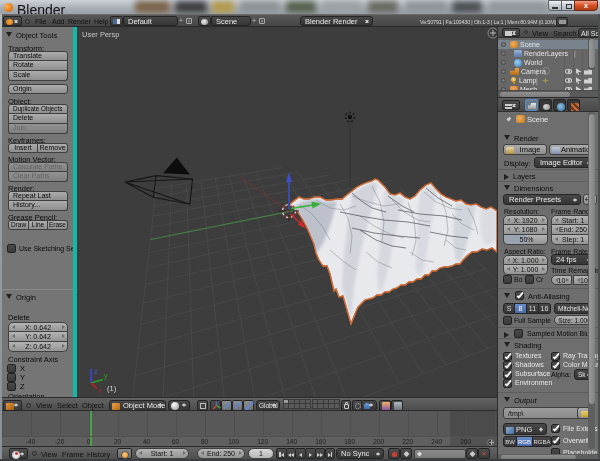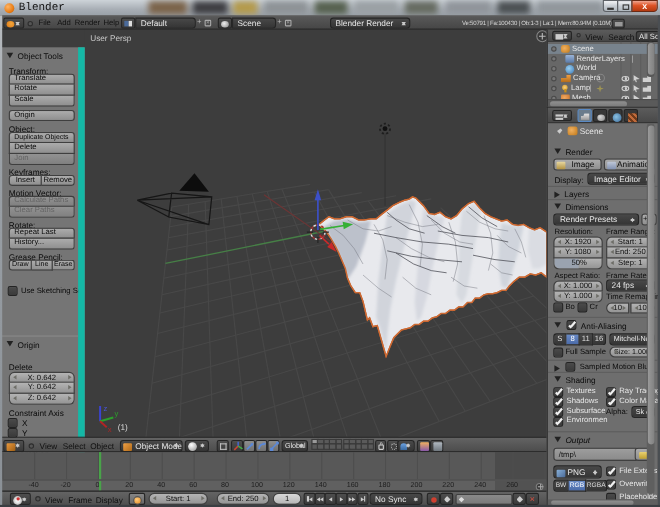--- a/index.html
+++ b/index.html
@@ -31,21 +31,21 @@
   <div class="abs" style="left:122px;top:0;width:22px;height:12px;background:#b49a4a;"></div>
   <div class="abs" style="left:150px;top:0;width:40px;height:12px;background:#8d9296;"></div>
   <div class="abs" style="left:196px;top:0;width:30px;height:12px;background:#55604e;"></div>
   <div class="abs" style="left:232px;top:0;width:40px;height:12px;background:#9aa0a4;"></div>
   <div class="abs" style="left:278px;top:0;width:30px;height:12px;background:#656a60;"></div>
   <div class="abs" style="left:315px;top:0;width:42px;height:12px;background:#8f949a;"></div>
   <div class="abs" style="left:362px;top:0;width:30px;height:12px;background:#4a4f52;"></div>
   <div class="abs" style="left:398px;top:0;width:60px;height:12px;background:#90969b;"></div>
  </div>
  <div class="abs" style="left:4px;top:2.5px;width:9px;height:9px;border-radius:50%;background:radial-gradient(circle at 35% 35%,#ffb464,#e87d16 60%,#b55a08);"></div>
- <div class="abs" style="left:17px;top:1.5px;font-size:10px;color:#111;font-family:Liberation Mono, monospace;">Blender</div>
+ <div class="abs" style="left:17px;top:1.5px;font-size:14px;color:#111;">Blender</div>
  <div class="abs" style="left:548px;top:0px;width:14px;height:11px;background:linear-gradient(#f2f4f6,#c6ccd2 50%,#aeb6bd);border:1px solid #5d6166;border-radius:0 0 0 3px;">
       <div class="abs" style="left:3px;top:6px;width:6px;height:2px;background:#333;"></div>
     </div>
  <div class="abs" style="left:561px;top:0px;width:14px;height:11px;background:linear-gradient(#f2f4f6,#c6ccd2 50%,#aeb6bd);border:1px solid #5d6166;">
       <div class="abs" style="left:3.5px;top:2.5px;width:6px;height:5px;border:1px solid #333;"></div>
     </div>
  <div class="abs" style="left:574px;top:0px;width:24px;height:11px;background:linear-gradient(#f0a088,#dd5326 45%,#b33a10);border:1px solid #6b2a14;border-radius:0 0 4px 0;color:#fff;font-size:8px;text-align:center;line-height:10px;font-weight:bold;">x</div>
 </div>
 
 <div class="abs" style="left:0;top:14px;width:600px;height:13px;background:linear-gradient(#585858,#464646);border-bottom:1px solid #2a2a2a;border-top:1px solid #6a6a6a;">
@@ -182,38 +182,38 @@
 <line x1="14" y1="356" x2="20" y2="361.5" stroke="#b02424"></line>
 </g>
 <text x="17" y="347" font-size="7" fill="#4a55d6" font-family="Liberation Sans">z</text>
 <text x="27" y="351" font-size="7" fill="#2ca02c" font-family="Liberation Sans">y</text>
 <text x="21" y="366" font-size="7" fill="#b02424" font-family="Liberation Sans">x</text>
 <text x="30" y="364" font-size="7.5" fill="#d8d8d8" font-family="Liberation Sans">(1)</text>
 <circle cx="416" cy="6" r="5" fill="#3a3a3a" stroke="#888" stroke-width="1"></circle>
 <line x1="413" y1="6" x2="419" y2="6" stroke="#bbb" stroke-width="1"></line>
 <line x1="416" y1="3" x2="416" y2="9" stroke="#bbb" stroke-width="1"></line>
 </svg>
-<div class="abs" style="left:1px;top:43px;width:76px;height:370px;background:#757575;border-right:6px solid #14b8a6;overflow:hidden;">
+<div class="abs" style="left:1px;top:27px;width:76px;height:370px;background:#757575;border-right:4px solid #14b8a6;overflow:hidden;">
 <div class="panelhdr" style="left:5px;top:4px;">Object Tools</div>
 <div class="lbl" style="left:7px;top:17px;">Transform:</div>
 <div class="btn" style="left:7px;top:24px;width:60px;height:10px;border-radius:3px 3px 0 0;text-align:left;padding-left:4px;">Translate</div>
 <div class="btn" style="left:7px;top:34px;width:60px;height:10px;border-radius:0;border-top:none;text-align:left;padding-left:4px;">Rotate</div>
 <div class="btn" style="left:7px;top:44px;width:60px;height:10px;border-radius:0 0 3px 3px;border-top:none;text-align:left;padding-left:4px;">Scale</div>
 <div class="btn" style="left:7px;top:57px;width:60px;height:10px;text-align:left;padding-left:4px;">Origin</div>
 <div class="lbl" style="left:7px;top:70px;">Object:</div>
 <div class="btn" style="left:7px;top:77px;width:60px;height:10px;border-radius:3px 3px 0 0;text-align:left;padding-left:4px;"><span style="font-size:6.3px">Duplicate Objects</span></div>
 <div class="btn" style="left:7px;top:87px;width:60px;height:10px;border-radius:0;border-top:none;text-align:left;padding-left:4px;">Delete</div>
 <div class="btn dis" style="left:7px;top:97px;width:60px;height:10px;border-radius:0 0 3px 3px;border-top:none;text-align:left;padding-left:4px;">Join</div>
 <div class="lbl" style="left:7px;top:109px;">Keyframes:</div>
 <div class="btn" style="left:7px;top:116px;width:30px;height:10px;border-radius:3px 0 0 3px;">Insert</div>
 <div class="btn" style="left:37px;top:116px;width:30px;height:10px;border-radius:0 3px 3px 0;border-left:none;">Remove</div>
 <div class="lbl" style="left:7px;top:128px;">Motion Vector:</div>
 <div class="btn dis" style="left:7px;top:135px;width:60px;height:10px;border-radius:3px 3px 0 0;text-align:left;padding-left:4px;">Calculate Paths</div>
 <div class="btn dis" style="left:7px;top:145px;width:60px;height:10px;border-radius:0 0 3px 3px;border-top:none;text-align:left;padding-left:4px;">Clear Paths</div>
-<div class="lbl" style="left:7px;top:157px;">Rotate:</div>
+<div class="lbl" style="left:7px;top:157px;">Render:</div>
 <div class="btn" style="left:7px;top:164px;width:60px;height:10px;border-radius:3px 3px 0 0;text-align:left;padding-left:4px;">Repeat Last</div>
 <div class="btn" style="left:7px;top:174px;width:60px;height:10px;border-radius:0 0 3px 3px;border-top:none;text-align:left;padding-left:4px;">History...</div>
 <div class="lbl" style="left:7px;top:186px;">Grease Pencil:</div>
 <div class="btn" style="left:7px;top:193px;width:21px;height:10px;border-radius:3px 0 0 3px;font-size:6.5px;">Draw</div>
 <div class="btn" style="left:28px;top:193px;width:19px;height:10px;border-radius:0;border-left:none;font-size:6.5px;">Line</div>
 <div class="btn" style="left:47px;top:193px;width:20px;height:10px;border-radius:0 3px 3px 0;border-left:none;font-size:6.5px;">Erase</div>
 <div class="chk" style="left:6px;top:217px;"></div>
 <div class="lbl" style="left:18px;top:218px;font-size:7px;">Use Sketching Sessio</div>
 <div class="abs" style="left:0;top:262px;width:76px;height:1px;background:#8a8a8a;"></div>
 <div class="panelhdr" style="left:5px;top:266px;">Origin</div>
@@ -362,21 +362,21 @@
 </div>
 <div class="abs" style="left:1px;top:446px;width:496px;height:13px;background:linear-gradient(#646464,#4f4f4f);border-top:1px solid #2c2c2c;">
 <div class="icobtn" style="left:8px;top:1px;width:19px;height:11px;">
       <div class="abs" style="left:2px;top:1.5px;width:8px;height:8px;border-radius:50%;background:radial-gradient(#eee 30%,#999);"></div>
       <div class="abs" style="left:4.5px;top:3px;width:3px;height:3px;background:#c33;border-radius:50%;"></div>
       <div class="updn" style="width:8px;"></div>
     </div>
 <div class="abs" style="left:31px;top:4px;width:5px;height:5px;border-radius:50%;border:1px solid #2e2e2e;background:#555;"></div>
 <div class="hdrtext" style="left:40px;top:2.5px;">View</div>
 <div class="hdrtext" style="left:61px;top:2.5px;">Frame</div>
-<div class="hdrtext" style="left:86px;top:2.5px;">Display</div>
+<div class="hdrtext" style="left:86px;top:2.5px;">History</div>
 <div class="icobtn" style="left:116px;top:1px;width:15px;height:11px;background:linear-gradient(#858585,#6a6a6a);">
       <div class="abs" style="left:3px;top:1.5px;width:8px;height:8px;border-radius:50%;background:radial-gradient(circle at 40% 35%,#ffca7a,#e08820);border:0.5px solid #555;"></div>
     </div>
 <div class="num larr rarr" style="left:134px;top:1px;width:54px;height:11px;line-height:10px;border-radius:6px;">Start: 1</div>
 <div class="num larr rarr" style="left:196px;top:1px;width:48px;height:11px;line-height:10px;border-radius:6px;">End: 250</div>
 <div class="num" style="left:247px;top:1px;width:26px;height:11px;line-height:10px;border-radius:6px;background:linear-gradient(#d8d8d8,#b6b6b6);">1</div>
 </div>
 <div class="icobtn" style="left:276.0px;top:448px;width:10.7px;height:11px;text-align:center;line-height:9px;border-radius:2px;overflow:hidden;"><span style="display:inline-block;width:1.5px;height:5px;background:#ccc;vertical-align:middle;"></span><span style="display:inline-block;width:0;height:0;border-top:2.5px solid transparent;border-bottom:2.5px solid transparent;border-right:3.5px solid #ccc;vertical-align:middle;"></span></div>
 <div class="icobtn" style="left:285.7px;top:448px;width:10.7px;height:11px;text-align:center;line-height:9px;border-radius:2px;overflow:hidden;"><span style="display:inline-block;width:0;height:0;border-top:2.5px solid transparent;border-bottom:2.5px solid transparent;border-right:3.5px solid #ccc;vertical-align:middle;"></span><span style="display:inline-block;width:0;height:0;border-top:2.5px solid transparent;border-bottom:2.5px solid transparent;border-right:3.5px solid #ccc;vertical-align:middle;"></span></div>
 <div class="icobtn" style="left:295.4px;top:448px;width:10.7px;height:11px;text-align:center;line-height:9px;border-radius:2px;overflow:hidden;"><span style="display:inline-block;width:0;height:0;border-top:2.5px solid transparent;border-bottom:2.5px solid transparent;border-right:3.5px solid #ccc;vertical-align:middle;"></span></div>

